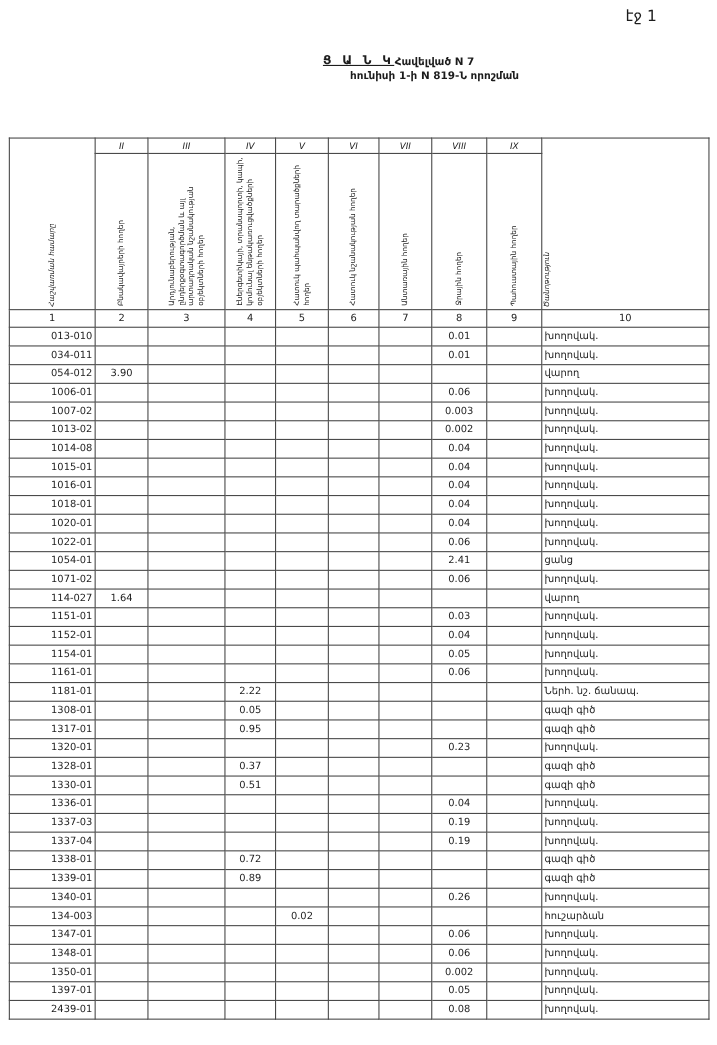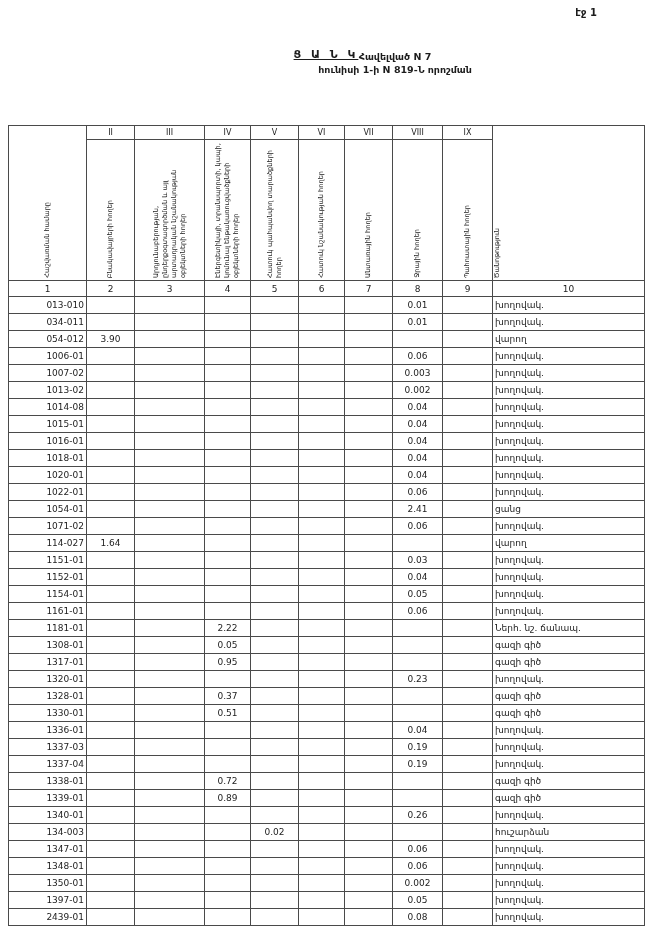--- a/index.html
+++ b/index.html
@@ -3,34 +3,34 @@
 <meta charset="utf-8">
 <style>
   html,body { margin:0; padding:0; }
   body {
     width:652px; height:950px; background:#ffffff; position:relative;
     font-family:"DejaVu Sans", sans-serif; color:#1c1c1c;
     -webkit-font-smoothing:antialiased;
   }
   .page { position:absolute; inset:0; overflow:hidden; }
 
-  .page-label { position:absolute; top:7px; right:55px; font-size:10px; font-weight:bold; }
+  .page-label { position:absolute; top:7px; right:55px; font-size:14px; font-weight:normal; }
   .appendix-block { position:absolute; top:8px; left:225px; width:340px; text-align:center;
                     font-size:9.5px; font-weight:bold; line-height:1.35;margin-top:43px; }
   .doc-type { position:absolute; top:48px; left:0; width:100%; text-align:center;
               font-size:11px; font-weight:bold; letter-spacing:3px;text-decoration:underline; }
   .doc-title { position:absolute; top:63px; left:0; width:100%; text-align:center;
                font-size:8.8px; font-weight:bold; line-height:1.45; letter-spacing:0.2px; }
   .doc-subtitle { position:absolute; top:97px; left:0; width:100%; text-align:center; font-size:9px; }
 
   table.main { position:absolute; top:125px; left:8px; width:636px;
                border-collapse:collapse; table-layout:fixed; font-size:9px; }
   table.main td { border:1px solid #4a4a4a; padding:0 2px; overflow:hidden; }
 
-  tr.numerals td { height:13px; text-align:center; font-size:8px; padding:0; }
+  tr.numerals td { height:13px; text-align:center; font-size:8px; padding:0;font-style:italic; }
   td.vh { height:138px; vertical-align:bottom; text-align:center; padding:2px 1px; }
   td.vh.left { text-align:left; }
   .vert { display:inline-block; writing-mode:vertical-rl; transform:rotate(180deg);
           font-size:6.6px; line-height:1.35; max-height:140px; text-align:left; }
   tr.numbers td { height:15px; text-align:center; font-size:9px; padding:0; }
 
   tbody tr { height:17px; }
   td.c-code { text-align:right; padding-left:3px; }
   td.c-val  { text-align:center; }
   td.c-note { text-align:left; padding-left:3px; }

